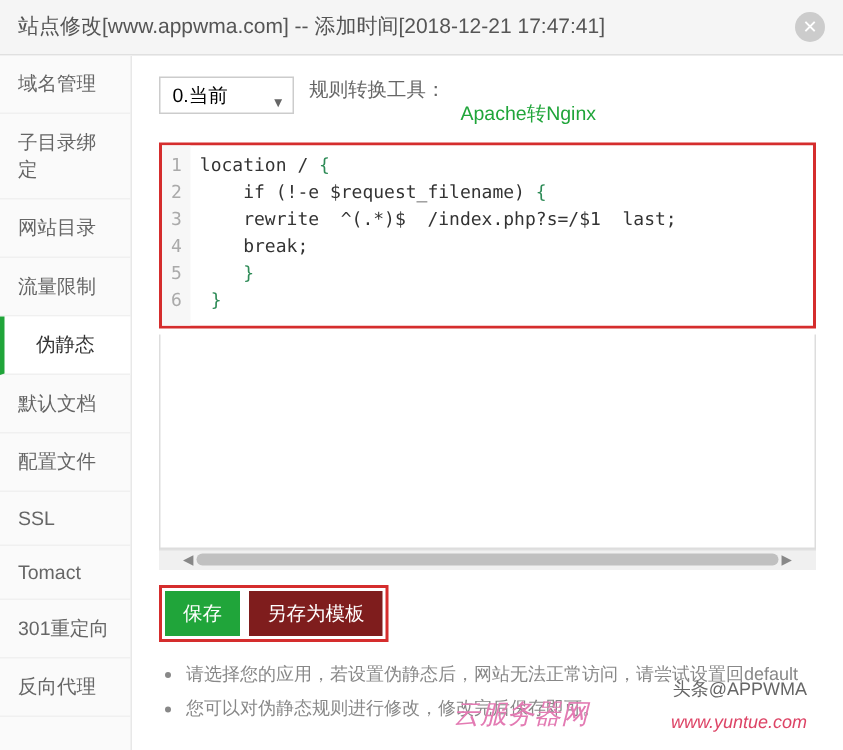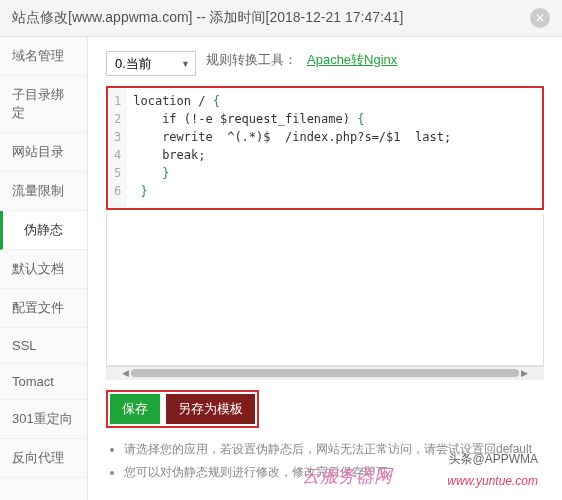--- a/index.html
+++ b/index.html
@@ -11,21 +11,21 @@
 .body { display: flex; flex: 1; overflow: hidden; }
 .sidebar { width: 88px; border-right: 1px solid #e8e8e8; background: #fafafa; overflow-y: auto; }
 .sidebar-item { padding: 10px 12px; font-size: 13px; color: #666; cursor: pointer; border-bottom: 1px solid #f0f0f0; }
 .sidebar-item.active { background: #fff; border-left: 3px solid #20a53a; color: #333; padding-left: 21px; }
 .main { flex: 1; padding: 14px 18px; display: flex; flex-direction: column; overflow: hidden; }
 .toolbar { display: flex; gap: 10px; margin-bottom: 10px; font-size: 13px; }
 .select { border: 1px solid #ccc; padding: 4px 22px 4px 8px; font-size: 13px; background: #fff; appearance: none; position: relative; min-width: 90px; }
 .select-wrap { position: relative; display: inline-block; }
 .select-wrap::after { content: "▼"; position: absolute; right: 6px; top: 50%; transform: translateY(-50%); font-size: 9px; color: #666; pointer-events: none; }
 .tool-label { color: #666; }
-.tool-link { color: #20a53a; text-decoration: underline; cursor: pointer; }
+.tool-link { color: #20a53a; cursor: pointer; margin-top: 16px; }
 .editor-wrap { border: 2px solid #d52d2d; padding: 0; margin-bottom: 4px; }
 .editor { display: flex; font-family: Consolas, monospace; font-size: 12px; background: #fff; height: 120px; }
 .gutter { background: #f7f7f7; color: #aaa; text-align: right; padding: 4px 6px; user-select: none; line-height: 18px; font-size: 12px; }
 .gutter div { height: 18px; }
 .code { flex: 1; padding: 4px 6px; color: #333; line-height: 18px; white-space: pre; }
 .code .brace-g { color: #2e8b57; }
 .editor-rest { border: 1px solid #ddd; border-top: none; flex: 1; overflow: auto; background: #fff; position: relative; min-height: 140px; }
 .editor-rest::-webkit-scrollbar { height: 14px; }
 .btn-row { margin-top: 10px; }
 .btn-row-inner { display: inline-flex; gap: 6px; border: 2px solid #d52d2d; padding: 2px; }

